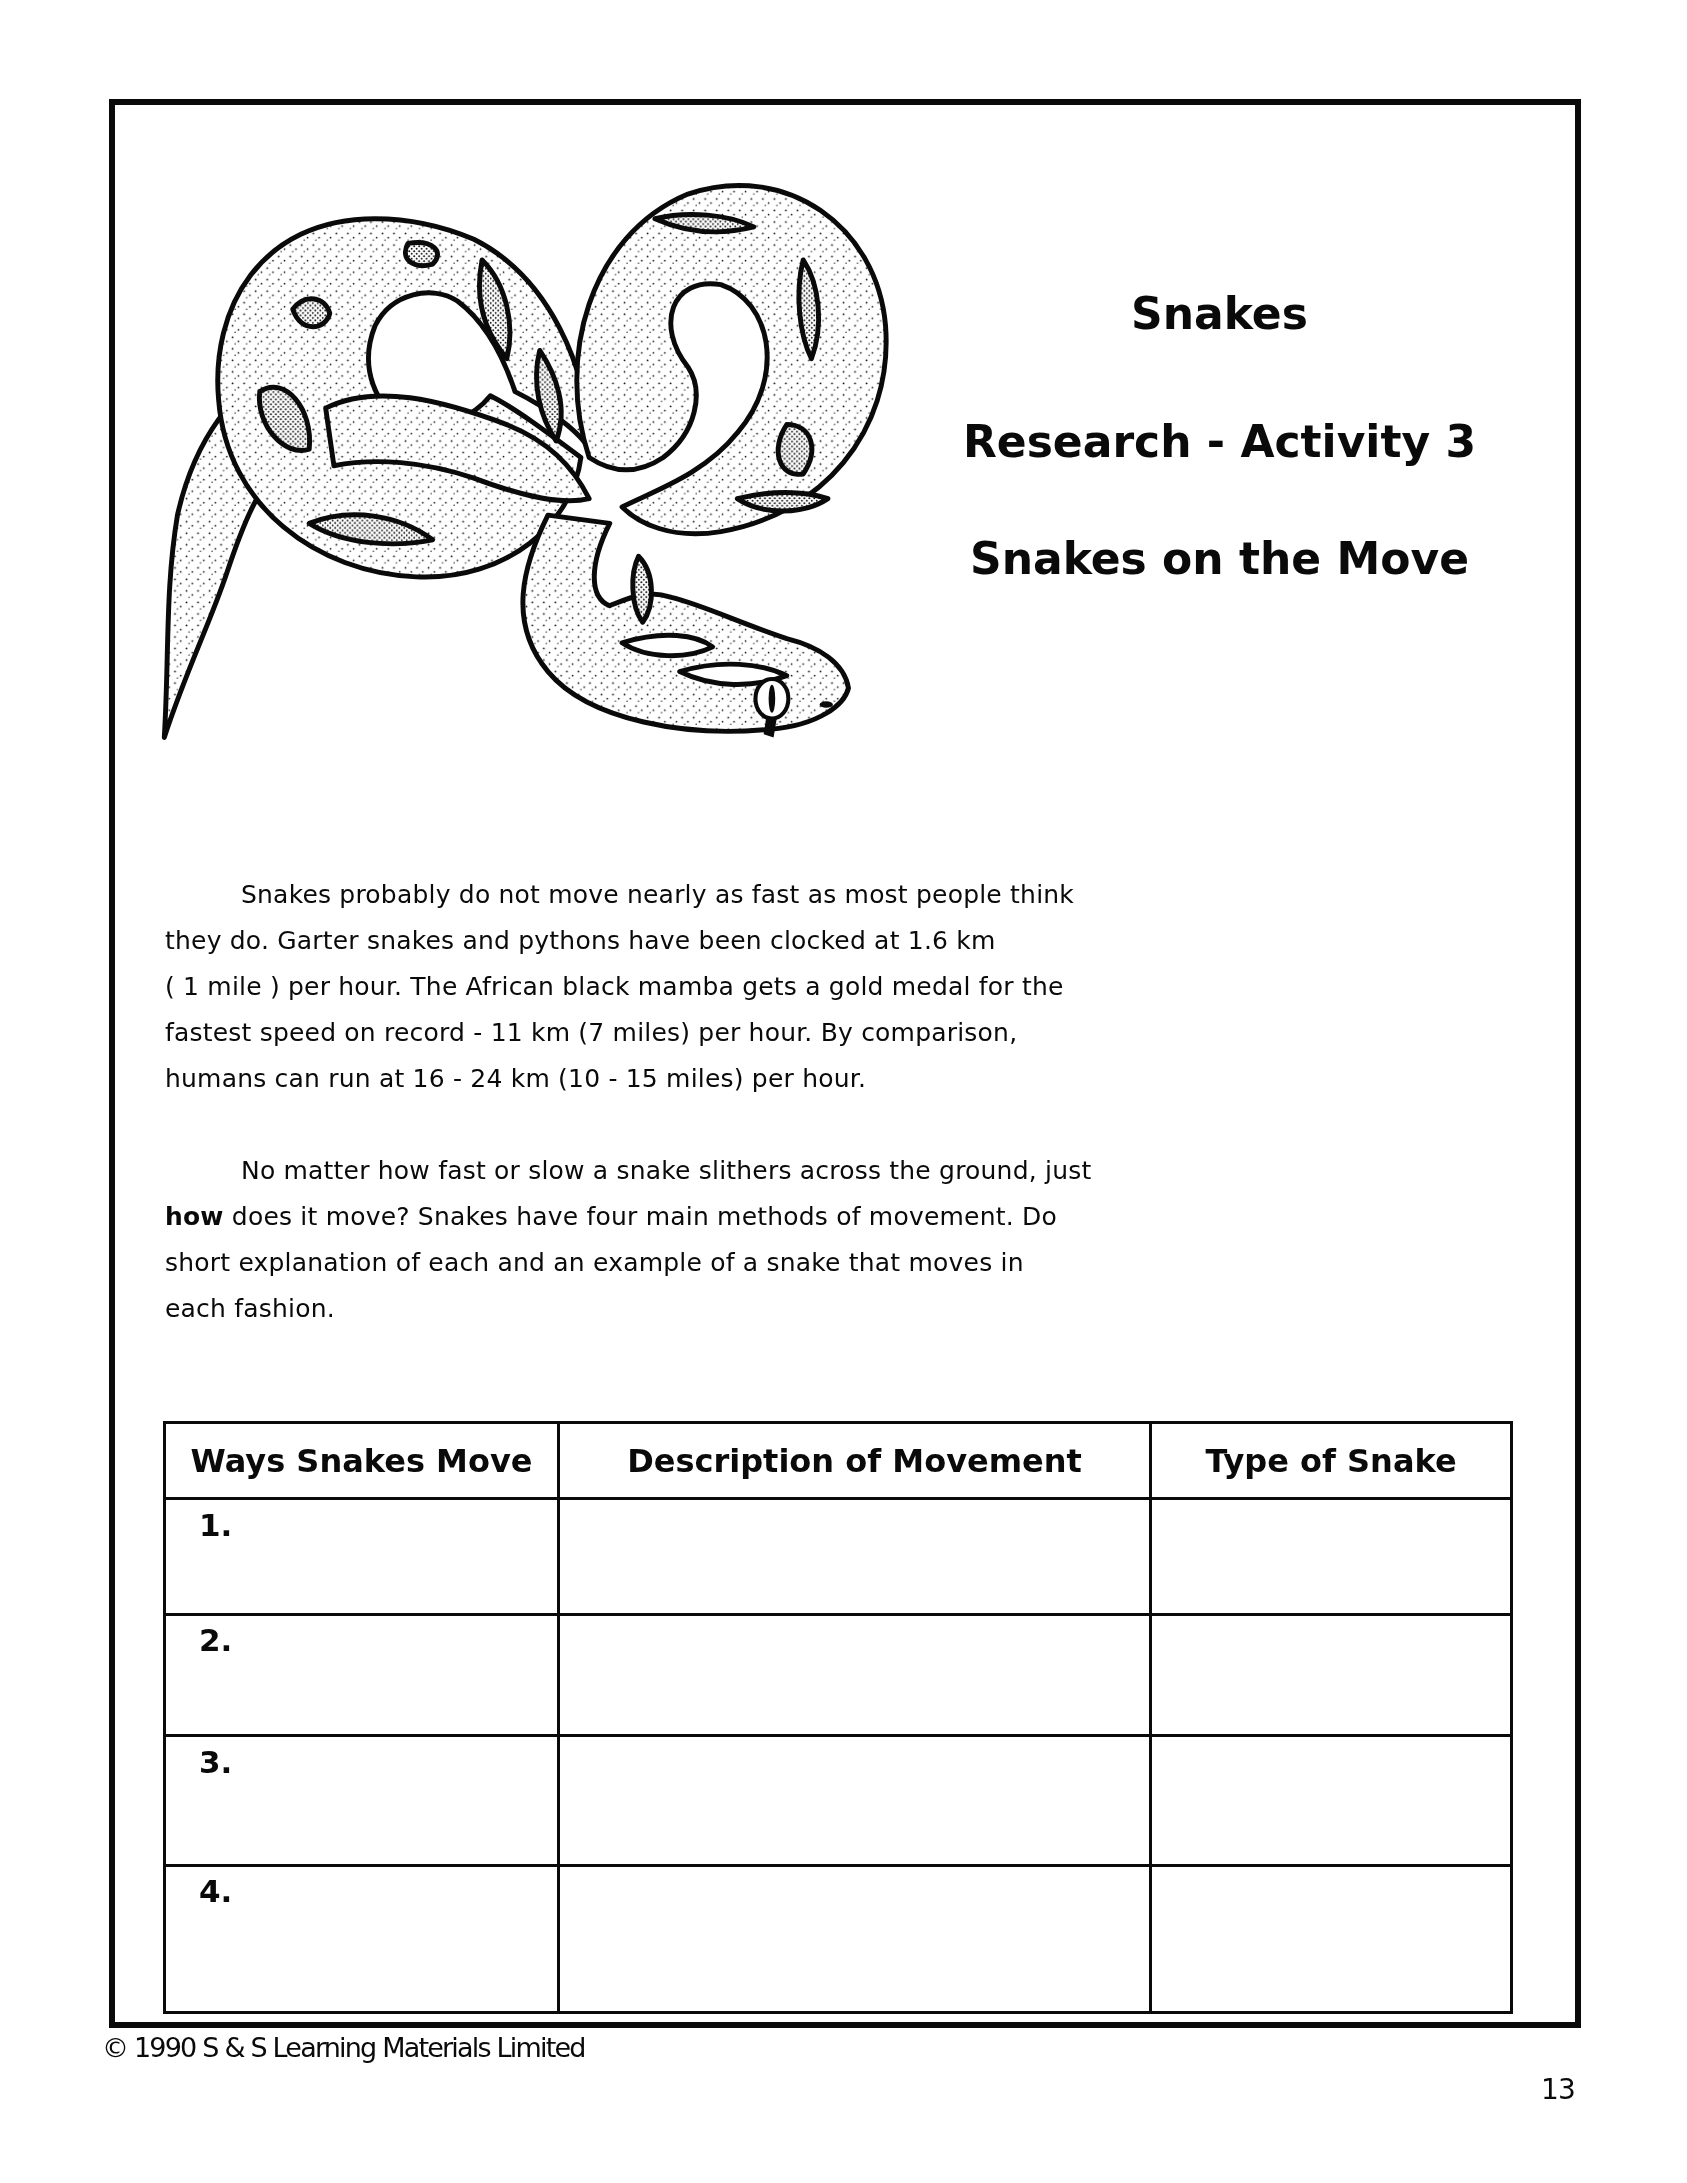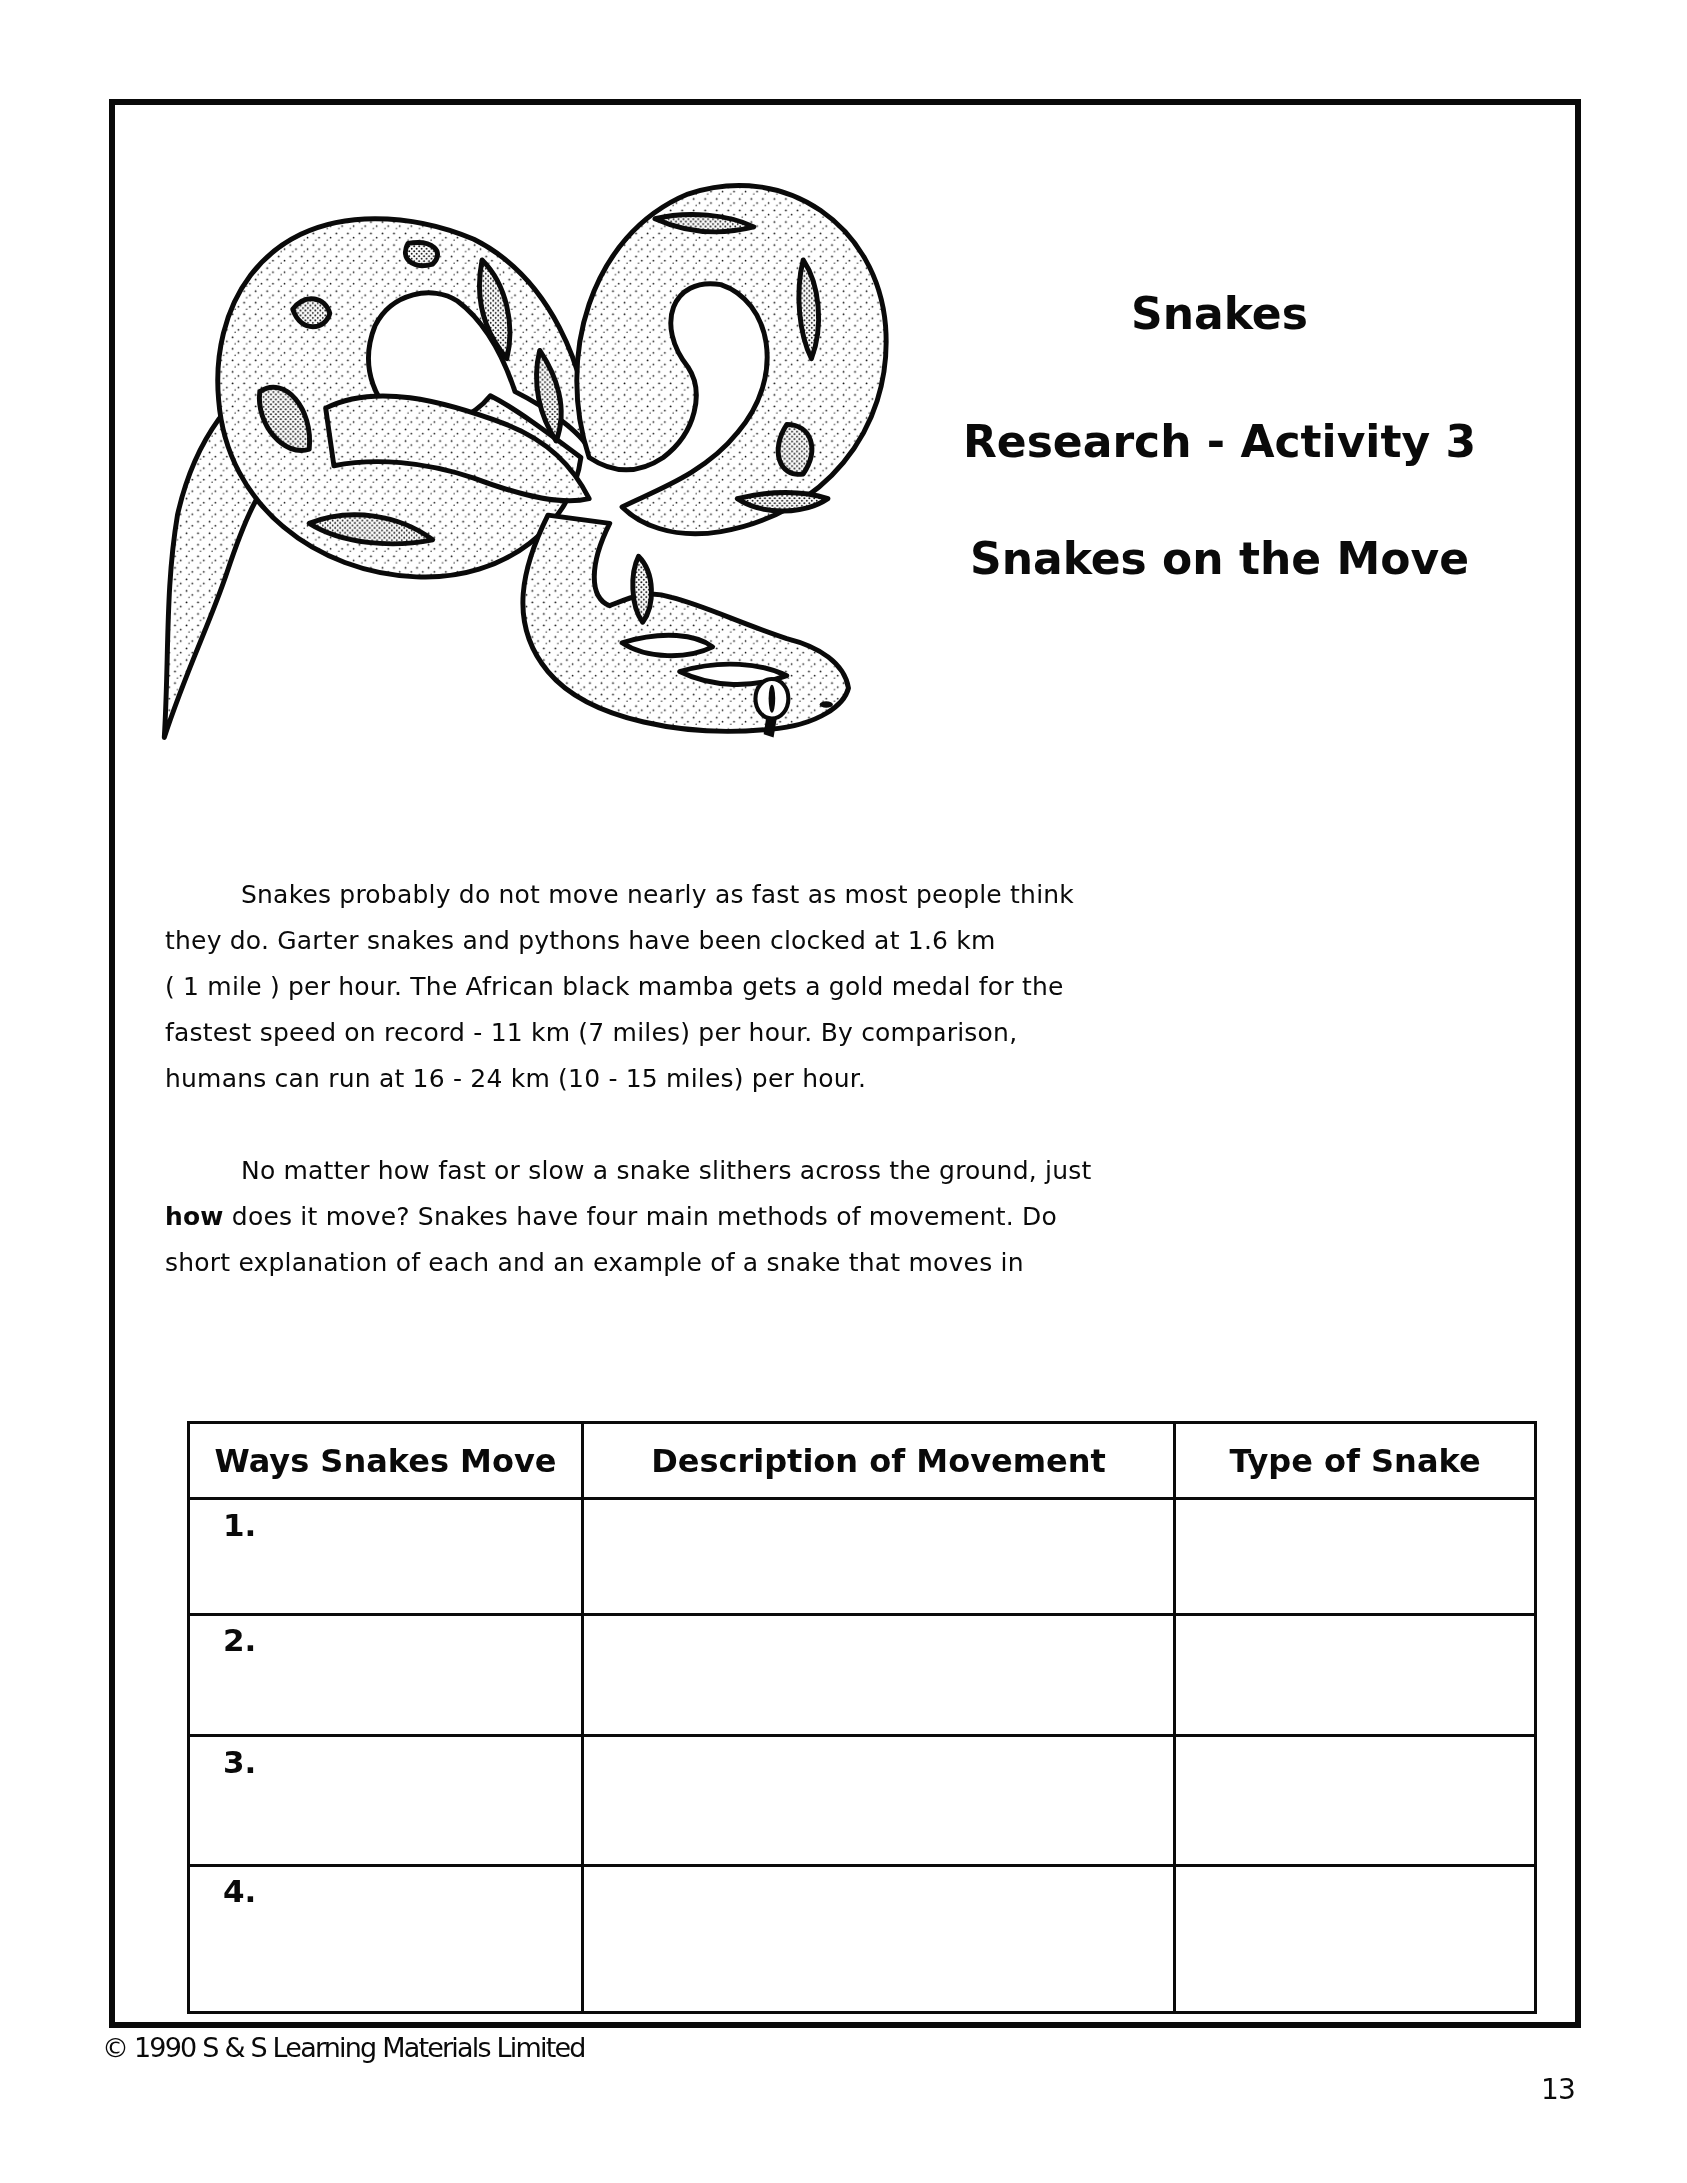--- a/index.html
+++ b/index.html
@@ -15,21 +15,21 @@
   .h-sub { top:420px; }
   .h-topic { top:537px; }
   .para { position:absolute; left:165px; width:1351px; font-family:"DejaVu Sans", sans-serif;
           font-size:25px; line-height:46px; letter-spacing:0.2px; }
   .para .line { display:block; white-space:nowrap; }
   .para .indent { padding-left:76px; }
   .p1 { top:872px; }
   .p2 { top:1148px; }
   .bold { font-weight:bold; }
   table.ways { position:absolute; left:163px; top:1421px; width:1350px; height:566px;
-               border-collapse:collapse; font-family:"DejaVu Sans", sans-serif;margin-left:24px; }
+               border-collapse:collapse; font-family:"DejaVu Sans", sans-serif; }
   table.ways th, table.ways td { border:3.3px solid #0a0a0a; padding:0; vertical-align:top; }
   table.ways th { font-weight:bold; font-size:32px; text-align:center; vertical-align:middle;
                   height:73px; white-space:nowrap; }
   table.ways td.num { font-weight:bold; font-size:31px; padding-left:33px; padding-top:6.6px; }
   .col1 { width:391px; } .col2 { width:589px; }
   tr.r1 td { height:106px; } tr.r2 td { height:112px; }
   tr.r3 td { height:120px; } tr.r4 td { height:138px; }
   .copyright { position:absolute; left:102px; top:2032px; font-family:"DejaVu Sans", sans-serif;
                font-size:27px; letter-spacing:-1.8px; white-space:nowrap; }
   .pagenum { position:absolute; left:1541px; top:2073px; font-family:"DejaVu Sans", sans-serif;
@@ -99,20 +99,21 @@
   <span class="line">they do. Garter snakes and pythons have been clocked at 1.6 km</span>
   <span class="line">( 1 mile ) per hour. The African black mamba gets a gold medal for the</span>
   <span class="line">fastest speed on record - 11 km (7 miles) per hour. By comparison,</span>
   <span class="line">humans can run at 16 - 24 km (10 - 15 miles) per hour.</span>
 </div>
 
 <div class="para p2">
   <span class="line indent">No matter how fast or slow a snake slithers across the ground, just</span>
   <span class="line"><span class="bold">how</span><span> does it move? Snakes have four main methods of movement. Do</span></span>
   <span class="line">short explanation of each and an example of a snake that moves in</span>
+  <span class="line">each fashion.</span>
 </div>
 
 <table class="ways">
   <thead>
     <tr>
       <th class="col1">Ways Snakes Move</th>
       <th class="col2">Description of Movement</th>
       <th>Type of Snake</th>
     </tr>
   </thead>

